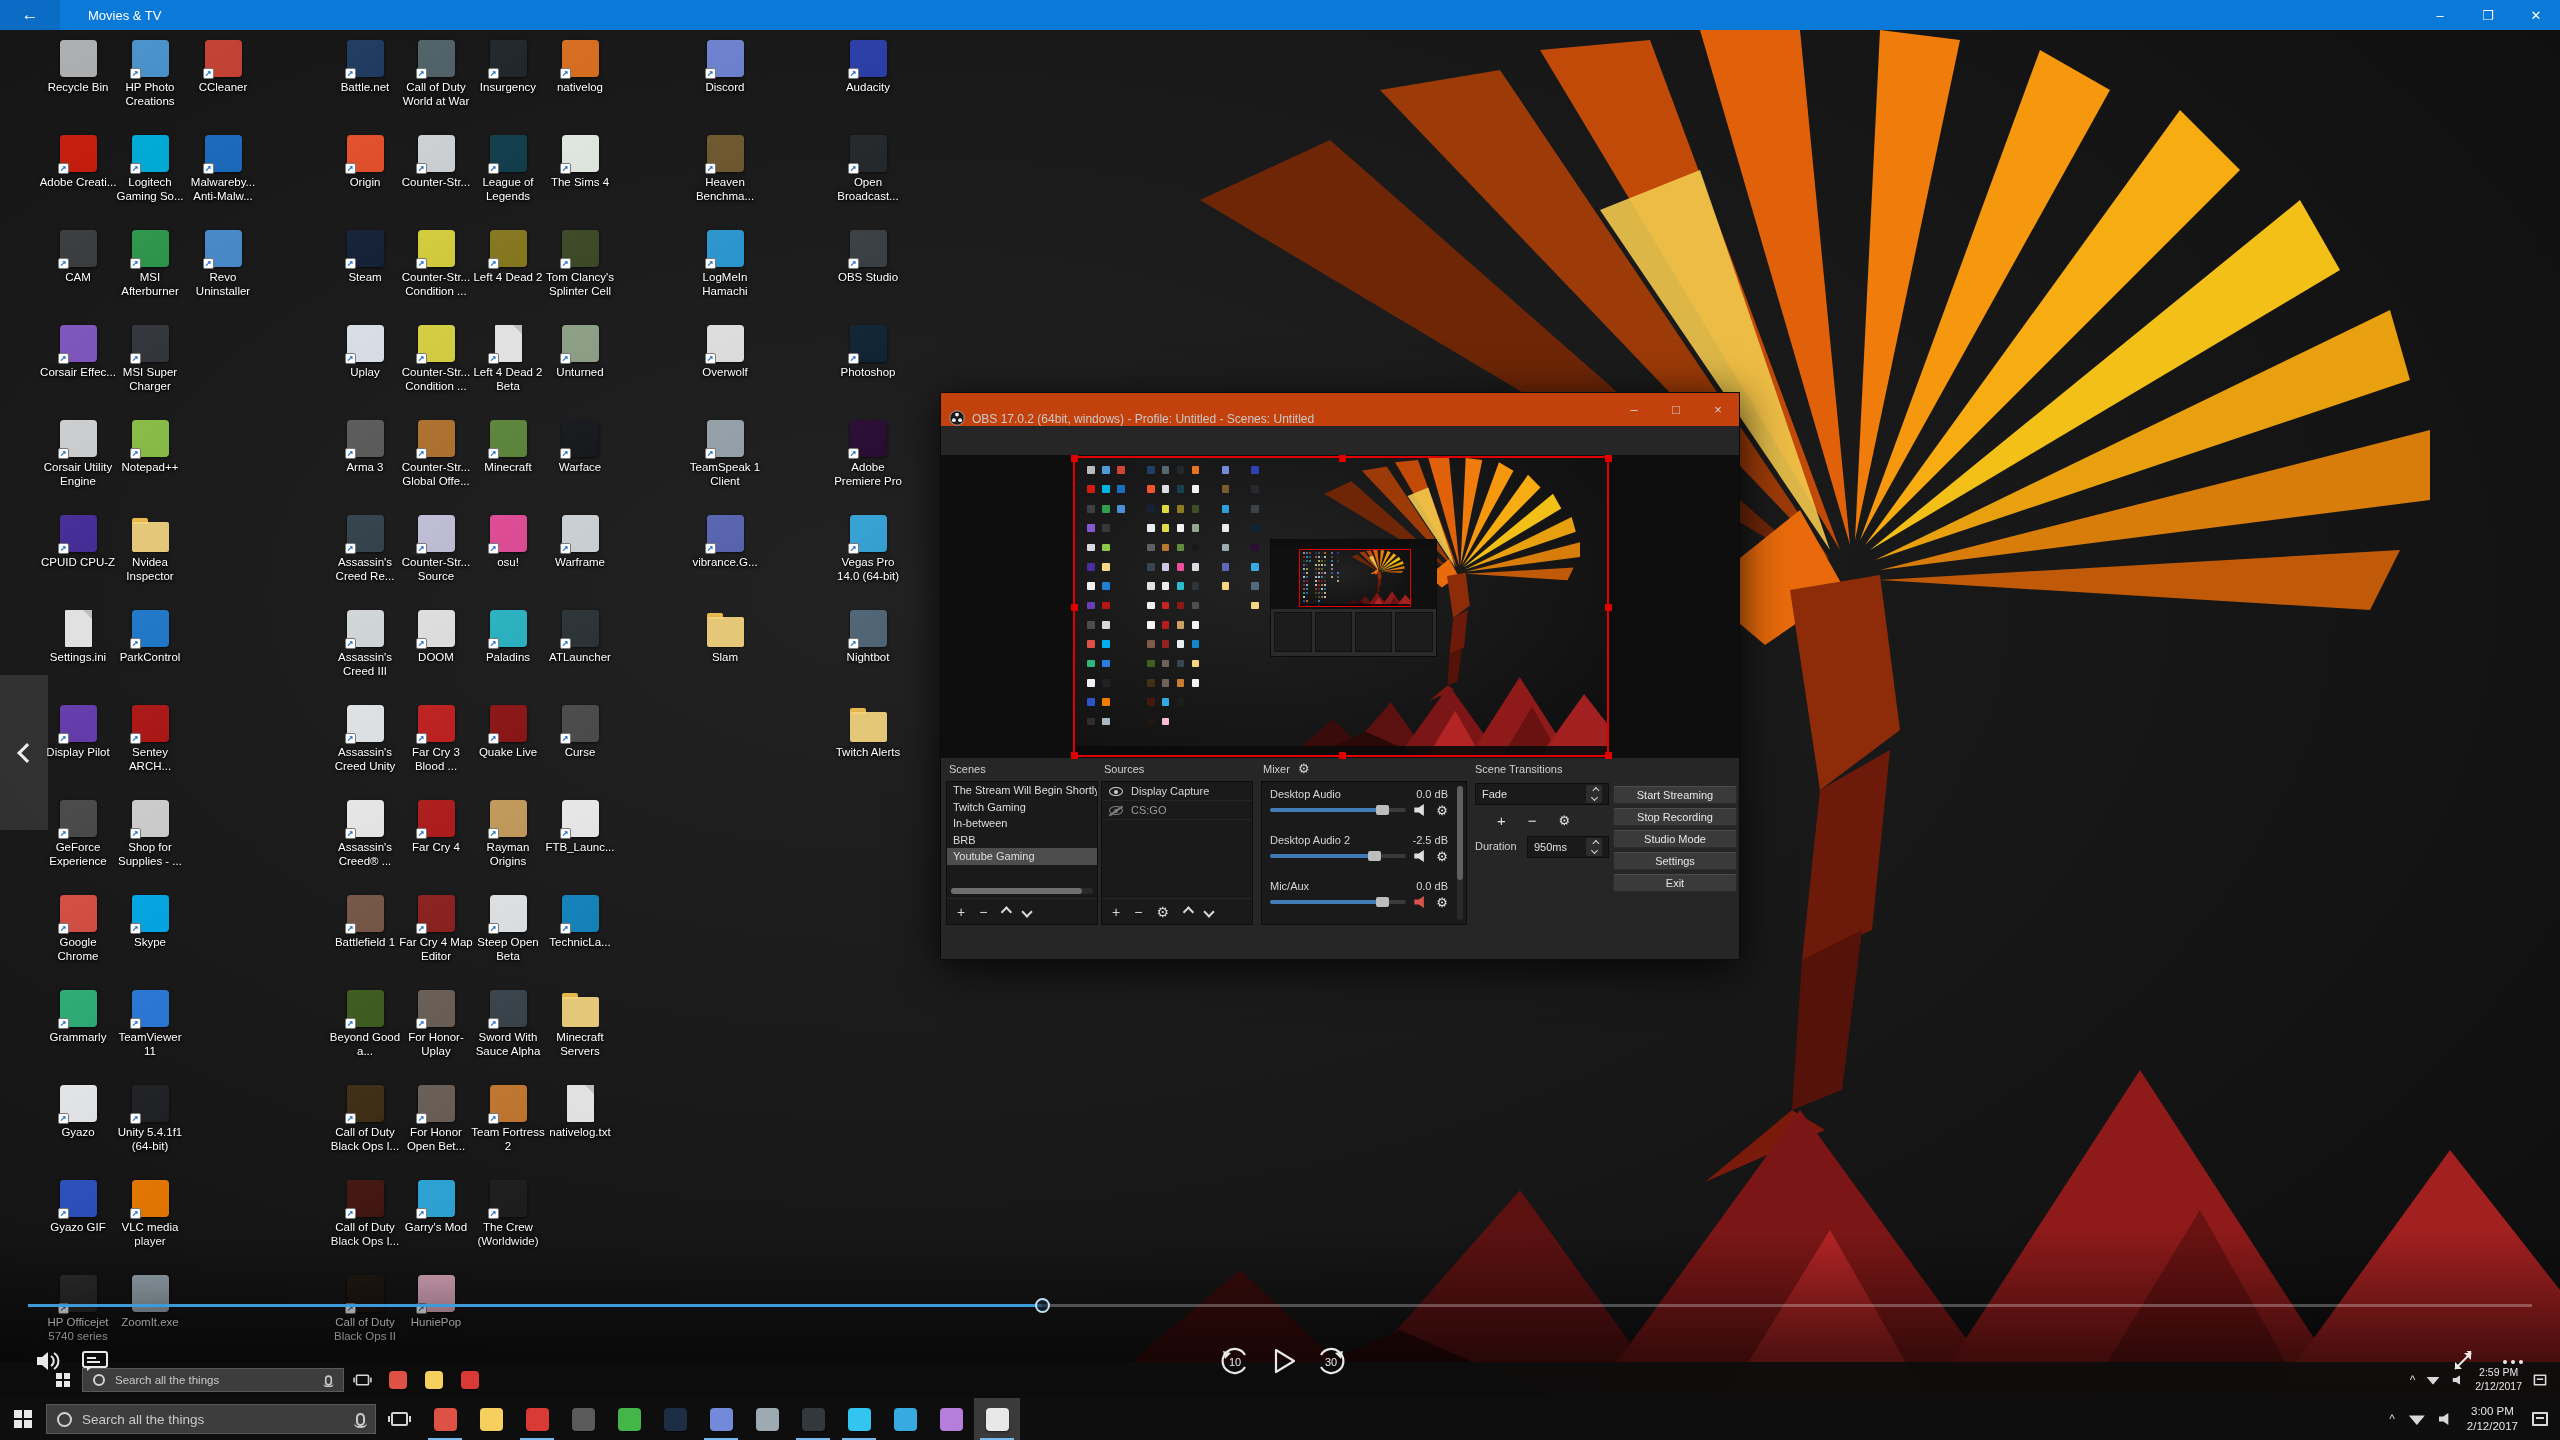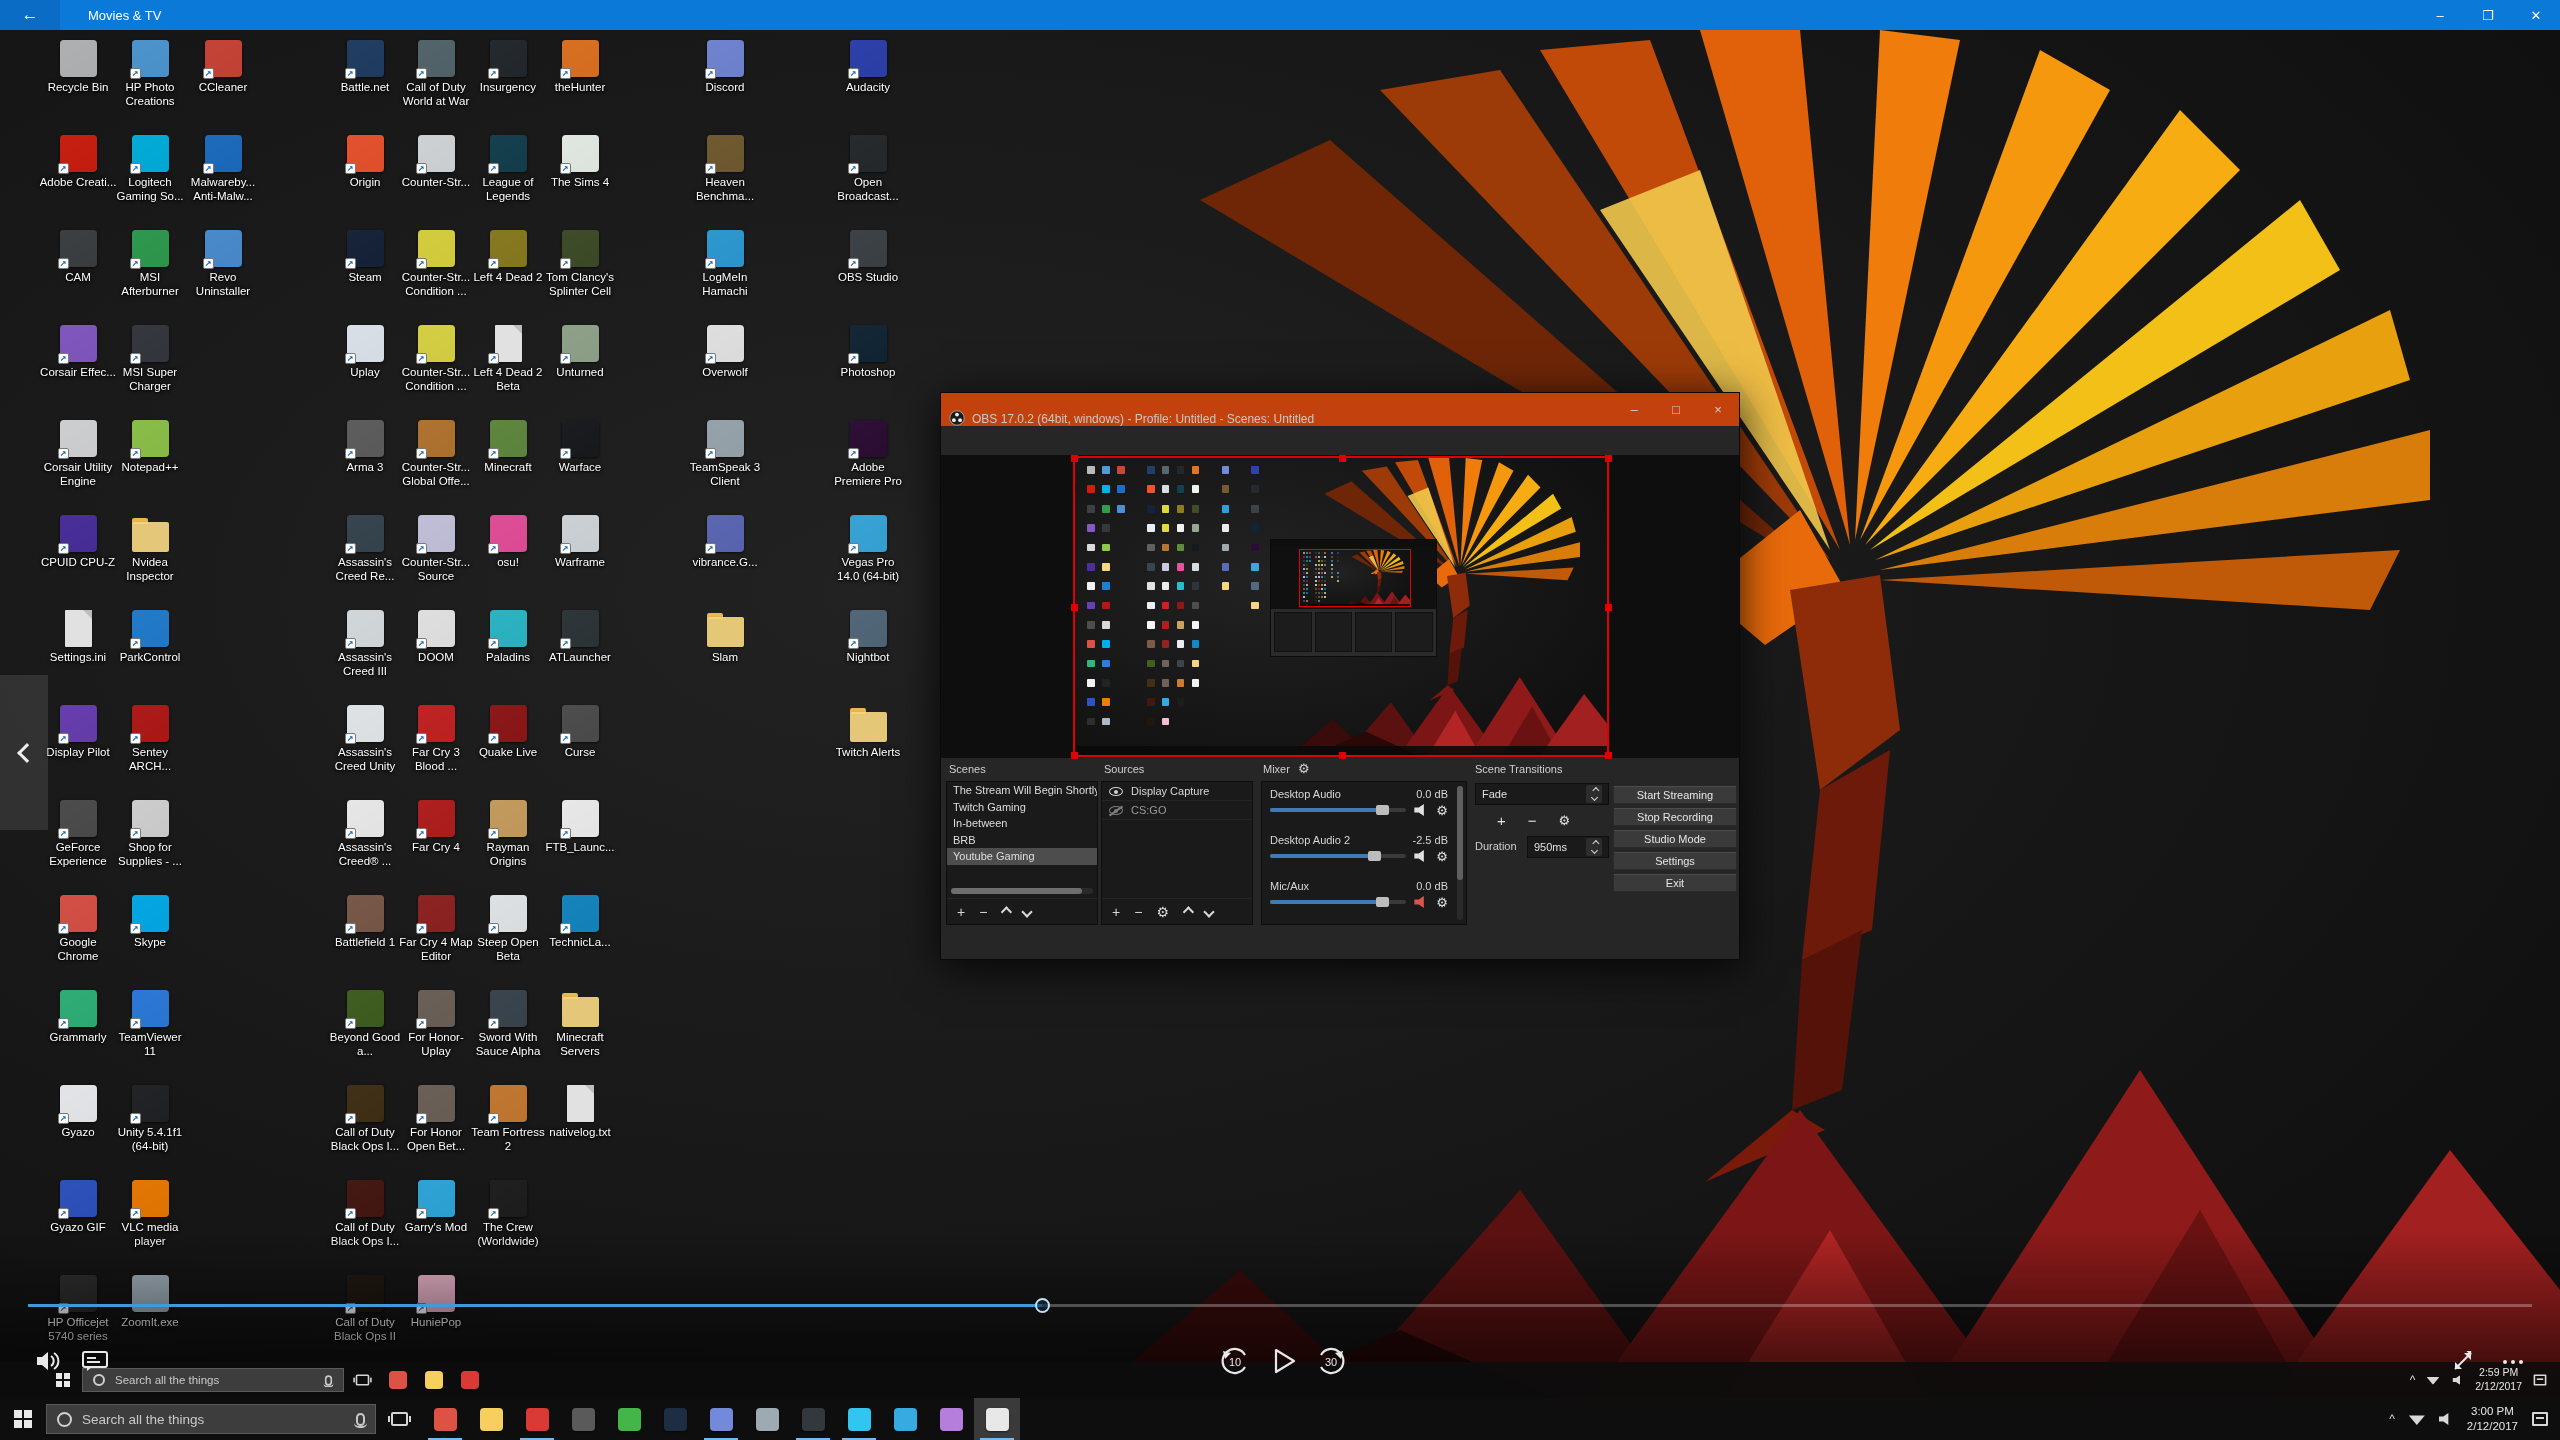--- a/index.html
+++ b/index.html
@@ -724,21 +724,21 @@
             <div class="tile-inner" style="background: rgb(29, 29, 29);"></div>
             <span class="sc-badge">↗</span>
           </div>
           <div class="dlabel">The Crew (Worldwide)</div>
         </div>
         <div class="dicon" style="left: 541px; top: 10px;">
           <div class="tile kind-app">
             <div class="tile-inner" style="background: rgb(228, 116, 31);"></div>
             <span class="sc-badge">↗</span>
           </div>
-          <div class="dlabel">theHunter</div>
+          <div class="dlabel">nativelog</div>
         </div>
         <div class="dicon" style="left: 541px; top: 105px;">
           <div class="tile kind-app">
             <div class="tile-inner" style="background: rgb(238, 245, 238);"></div>
             <span class="sc-badge">↗</span>
           </div>
           <div class="dlabel">The Sims 4</div>
         </div>
         <div class="dicon" style="left: 541px; top: 200px;">
           <div class="tile kind-app">
@@ -834,21 +834,21 @@
             <div class="tile-inner" style="background: rgb(235, 235, 235);"></div>
             <span class="sc-badge">↗</span>
           </div>
           <div class="dlabel">Overwolf</div>
         </div>
         <div class="dicon" style="left: 686px; top: 390px;">
           <div class="tile kind-app">
             <div class="tile-inner" style="background: rgb(157, 170, 178);"></div>
             <span class="sc-badge">↗</span>
           </div>
-          <div class="dlabel">TeamSpeak 3 Client</div>
+          <div class="dlabel">TeamSpeak 1 Client</div>
         </div>
         <div class="dicon" style="left: 686px; top: 485px;">
           <div class="tile kind-app">
             <div class="tile-inner" style="background: rgb(92, 106, 186);"></div>
             <span class="sc-badge">↗</span>
           </div>
           <div class="dlabel">vibrance.G...</div>
         </div>
         <div class="dicon" style="left: 686px; top: 580px;">
           <div class="tile kind-folder">

